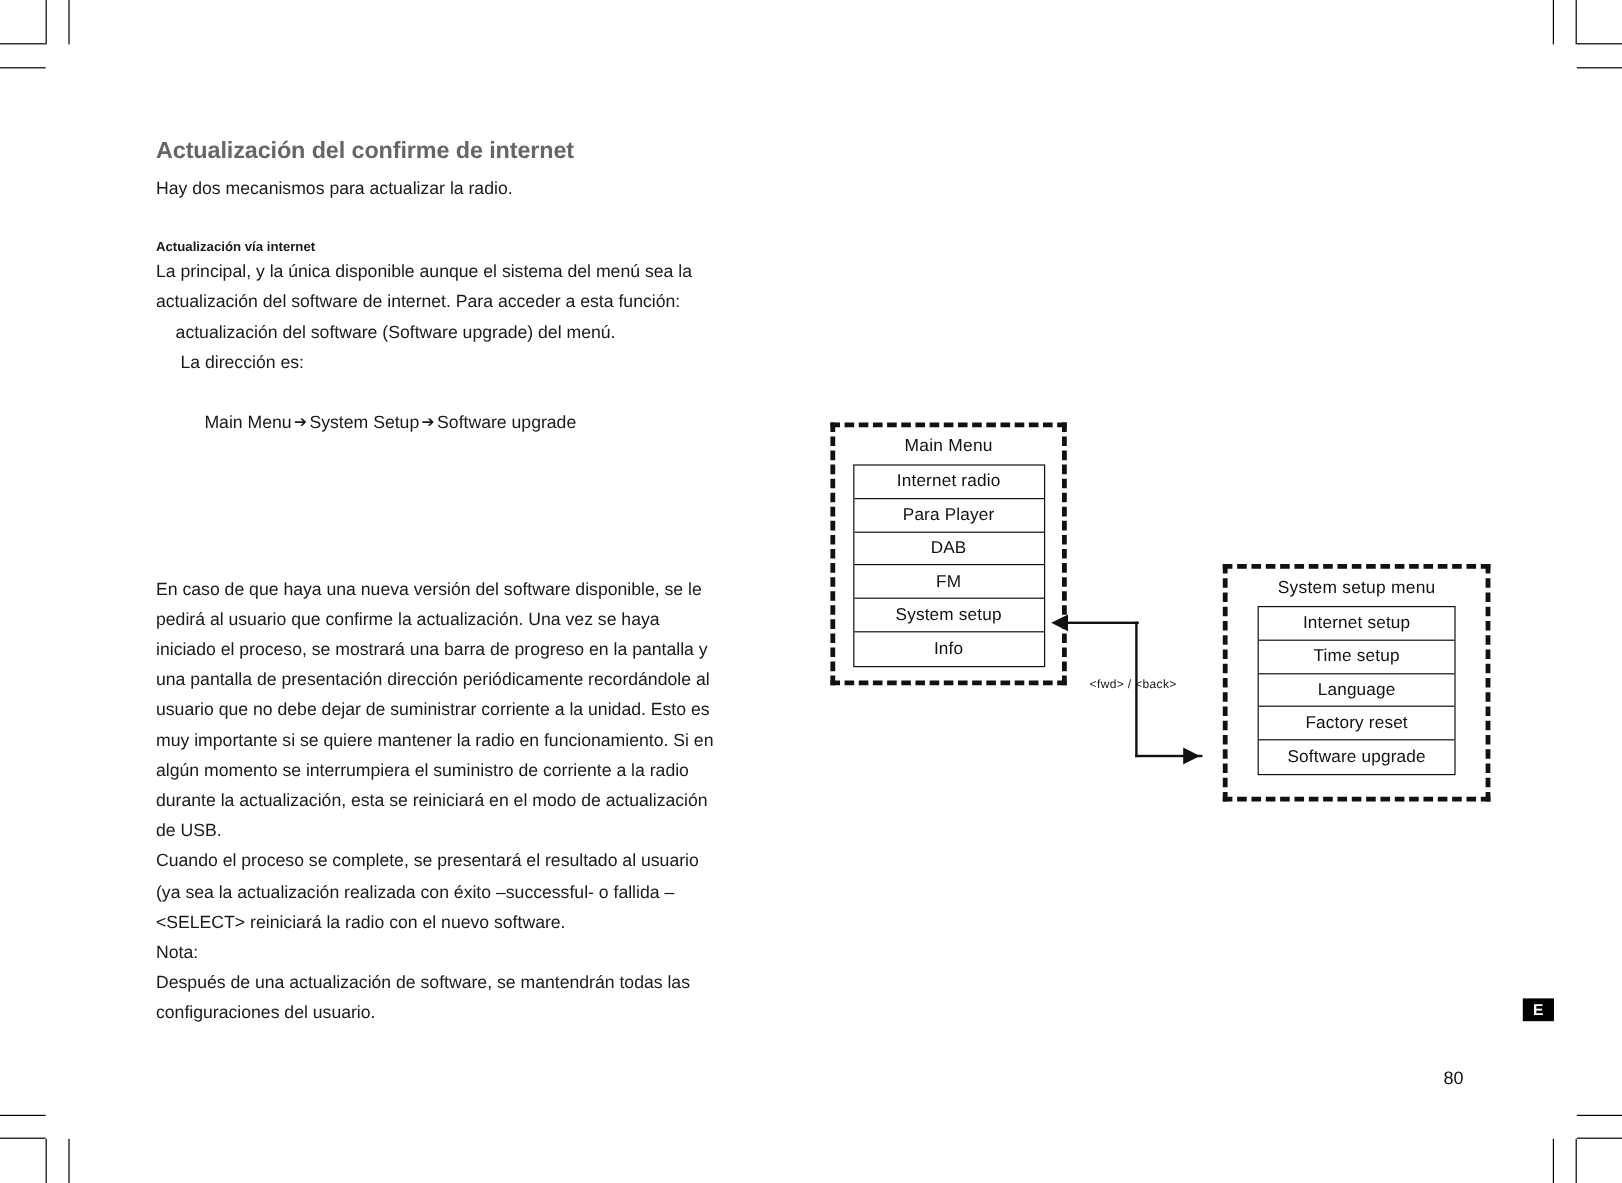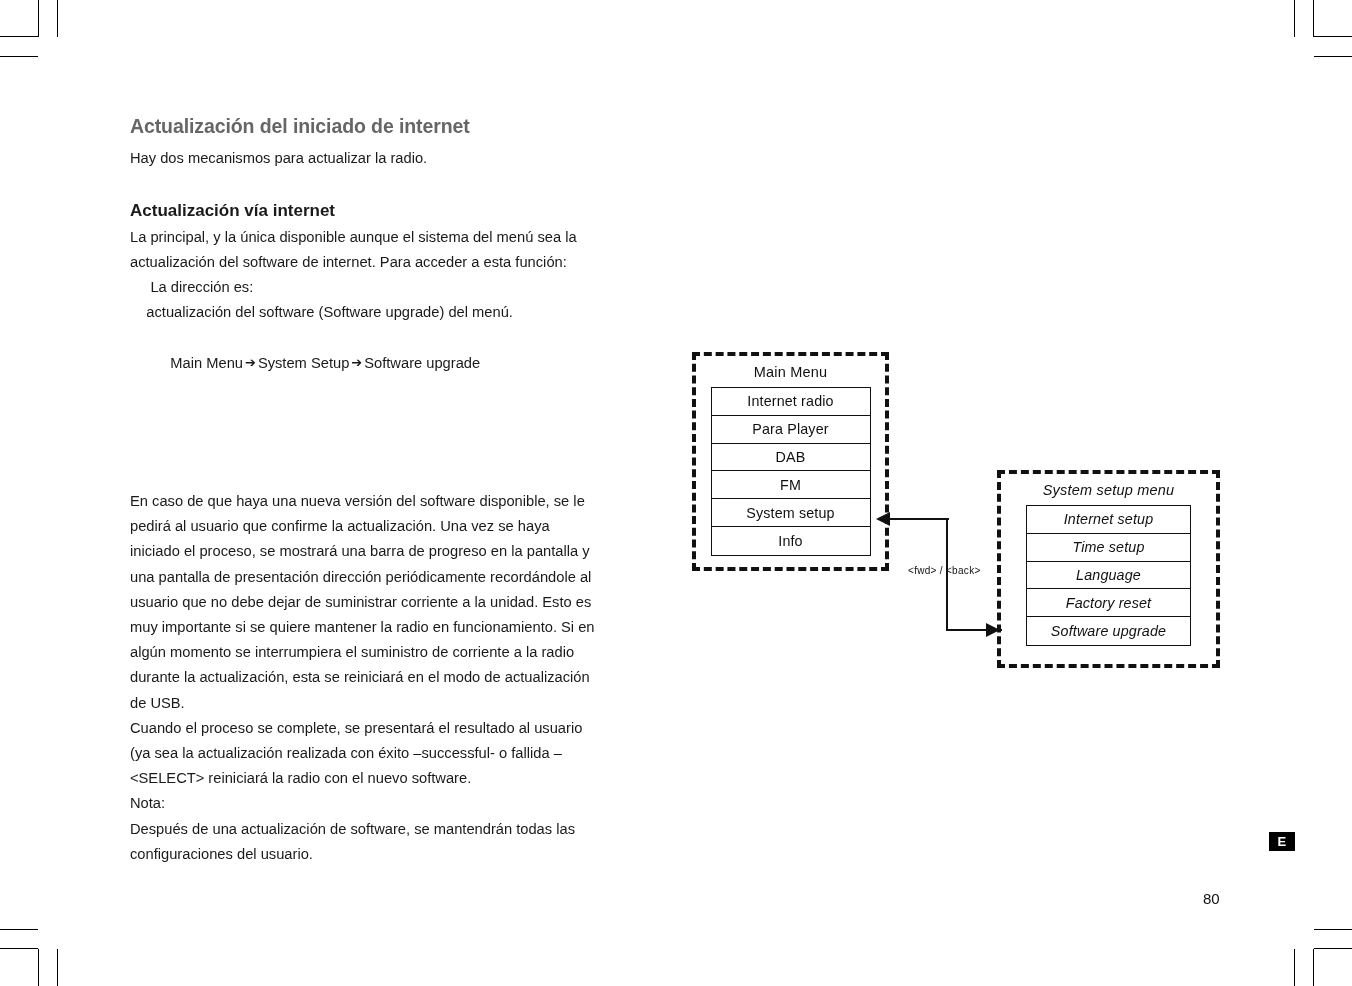--- a/index.html
+++ b/index.html
@@ -56,21 +56,21 @@
     letter-spacing: -0.1px;
     margin: 0 0 9px 0;
     line-height: 1.25;
   }
   .lead {
     font-size: 14.7px;
     line-height: 1.55;
     margin: 0;
   }
   .subhead {
-    font-size: 17px;
+    font-size: 11px;
     font-weight: bold;
     margin: 0;
     line-height: 1.55;
   }
   .para-line {
     font-size: 14.7px;
     line-height: 25.2px;
     white-space: pre;
   }
   .gap-sm { height: 28px; }
@@ -123,22 +123,22 @@
   
   #main-menu-box {
     left: 692px; top: 352px;
     width: 197px; height: 219px;
   }
   #main-menu-box .menu-table { width: 160px; }
   #main-menu-box .menu-row { height: 27.8px; }
 
   
   #system-setup-box {
-    left: 997px; top: 470px;
-    width: 223px; height: 198px; font-style: italic;
+    left: 1019px; top: 470px;
+    width: 223px; height: 198px;
   }
   #system-setup-box .menu-table { width: 165px; }
   #system-setup-box .menu-row { height: 27.8px; }
 
   
   .conn-line { position: absolute; background: #111; }
   .conn-h { height: 2.2px; }
   .conn-v { width: 2.2px; }
 
   .conn-label {
@@ -206,31 +206,31 @@
   <div class="crop v cm-bl-v2"></div>
   <div class="crop h cm-bl-h2"></div>
 
   <div class="crop v cm-br-v1"></div>
   <div class="crop h cm-br-h1"></div>
   <div class="crop v cm-br-v2"></div>
   <div class="crop h cm-br-h2"></div>
 </div>
 
 <div class="text-col">
-  <h1 class="page-title">Actualización del iniciado de internet</h1>
+  <h1 class="page-title">Actualización del confirme de internet</h1>
   <p class="lead">Hay dos mecanismos para actualizar la radio.</p>
 
   <div class="gap-sm"></div>
 
   <p class="subhead">Actualización vía internet</p>
 
   <div class="para-line">La principal, y la única disponible aunque el sistema del menú sea la</div>
   <div class="para-line">actualización del software de internet. Para acceder a esta función:</div>
+  <div class="para-line">    actualización del software (Software upgrade) del menú.</div>
   <div class="para-line">     La dirección es:</div>
-  <div class="para-line">    actualización del software (Software upgrade) del menú.</div>
 
   <div class="para-line">
     <span style="display:inline-block;width:24px;"></span><span>Main Menu</span><span class="arrow-glyph">➔</span><span>System Setup</span><span class="arrow-glyph">➔</span><span>Software upgrade</span>
   </div>
 
   <div class="gap-block"></div>
 
   <div class="para-line">En caso de que haya una nueva versión del software disponible, se le</div>
   <div class="para-line">pedirá al usuario que confirme la actualización. Una vez se haya</div>
   <div class="para-line">iniciado el proceso, se mostrará una barra de progreso en la pantalla y</div>

